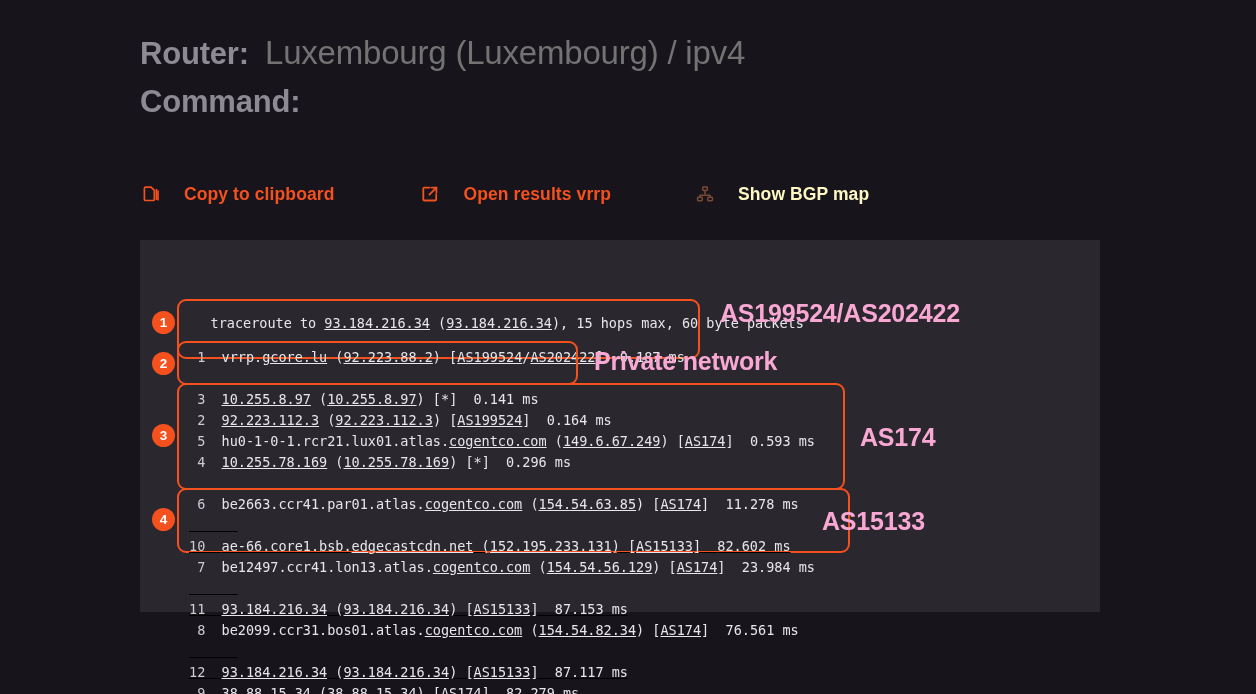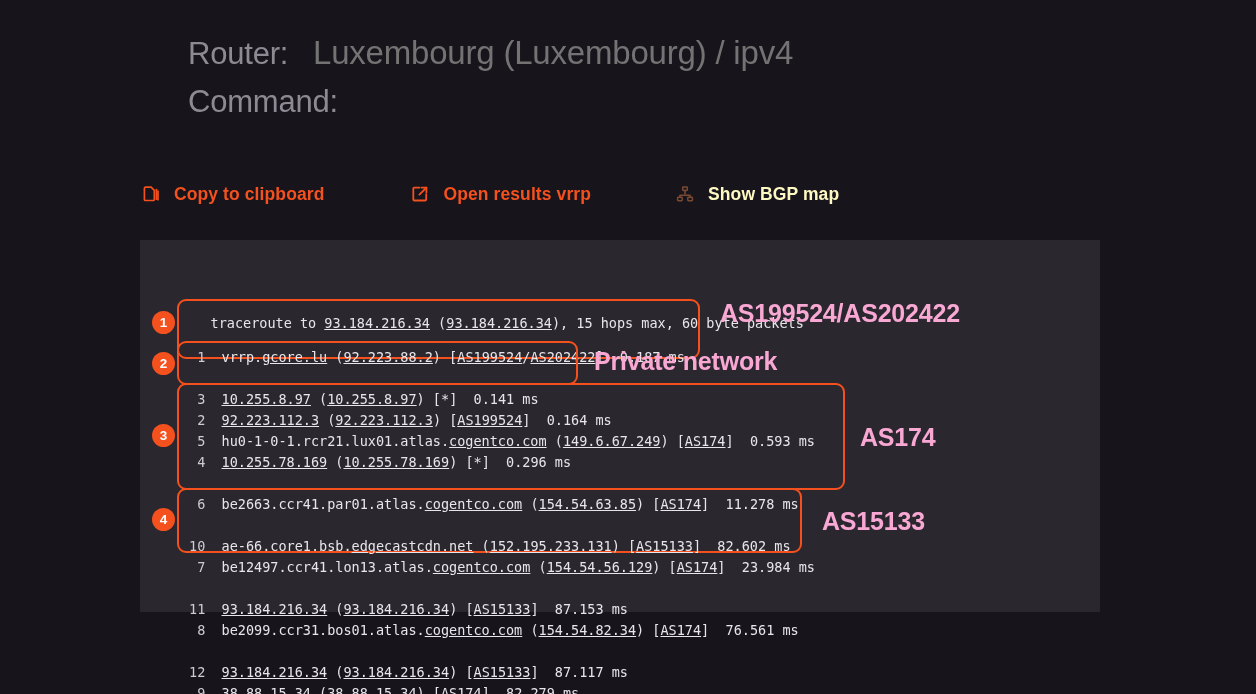--- a/index.html
+++ b/index.html
@@ -18,24 +18,23 @@
   .header { position: absolute; left: 140px; top: 34px; }
 
   .header-row {
     display: flex;
     align-items: baseline;
     height: 50px;
   }
   .header-label {
     color: #8e8a93;
     font-size: 31px;
-    font-weight: 400;
+    font-weight: 700;
     letter-spacing: -0.2px;
     white-space: pre;
-    margin-left: 48px;
   }
   .header-value {
     color: #737373;
     font-size: 33px;
     font-weight: 400;
     letter-spacing: -0.2px;
     white-space: pre;
   }
   .lbl-router  { width: 125px; }
   .lbl-command { width: 190px; }
@@ -44,21 +43,21 @@
   .actions {
     position: absolute;
     left: 140px;
     top: 183px;
     display: flex;
     align-items: center;
   }
   .action {
     display: flex;
     align-items: center;
-    gap: 12px;
+    gap: 22px;
     cursor: pointer;
     white-space: nowrap;
   }
   .action-copy   { margin-right: 85px; }
   .action-open   { margin-right: 83px; }
 
   .action-label {
     font-size: 17.5px;
     font-weight: 600;
     letter-spacing: 0.1px;
@@ -215,21 +214,21 @@
       <div class="hop-line"><span class="hop-num"> 5  </span><span>hu0-1-0-1.rcr21.lux01.atlas.</span><span class="lnk">cogentco.com</span><span> (</span><span class="lnk">149.6.67.249</span><span>) [</span><span class="lnk">AS174</span><span>]  </span><span>0.593 ms</span></div>
       <div class="hop-line"><span class="hop-num"> 6  </span><span>be2663.ccr41.par01.atlas.</span><span class="lnk">cogentco.com</span><span> (</span><span class="lnk">154.54.63.85</span><span>) [</span><span class="lnk">AS174</span><span>]  </span><span>11.278 ms</span></div>
       <div class="hop-line"><span class="hop-num"> 7  </span><span>be12497.ccr41.lon13.atlas.</span><span class="lnk">cogentco.com</span><span> (</span><span class="lnk">154.54.56.129</span><span>) [</span><span class="lnk">AS174</span><span>]  </span><span>23.984 ms</span></div>
       <div class="hop-line"><span class="hop-num"> 8  </span><span>be2099.ccr31.bos01.atlas.</span><span class="lnk">cogentco.com</span><span> (</span><span class="lnk">154.54.82.34</span><span>) [</span><span class="lnk">AS174</span><span>]  </span><span>76.561 ms</span></div>
       <div class="hop-line"><span class="hop-num"> 9  </span><span class="lnk">38.88.15.34</span><span> (</span><span class="lnk">38.88.15.34</span><span>) [</span><span class="lnk">AS174</span><span>]  </span><span>82.279 ms</span></div>
     </div>
   </div>
   <div class="note" style="left:860px;top:423px;">AS174</div>
 
   <div class="badge" style="left:152px;top:508px;">4</div>
-  <div class="group" style="left:177px;top:488px;width:625px;height:65px;">
+  <div class="group" style="left:177px;top:488px;width:673px;height:65px;text-decoration:underline;">
     <div class="term" style="position:static;">
       <div class="hop-line"><span class="hop-num">10  </span><span>ae-66.core1.bsb.</span><span class="lnk">edgecastcdn.net</span><span> (</span><span class="lnk">152.195.233.131</span><span>) [</span><span class="lnk">AS15133</span><span>]  </span><span>82.602 ms</span></div>
       <div class="hop-line"><span class="hop-num">11  </span><span class="lnk">93.184.216.34</span><span> (</span><span class="lnk">93.184.216.34</span><span>) [</span><span class="lnk">AS15133</span><span>]  </span><span>87.153 ms</span></div>
       <div class="hop-line"><span class="hop-num">12  </span><span class="lnk">93.184.216.34</span><span> (</span><span class="lnk">93.184.216.34</span><span>) [</span><span class="lnk">AS15133</span><span>]  </span><span>87.117 ms</span></div>
     </div>
   </div>
   <div class="note" style="left:822px;top:507px;">AS15133</div>
 
 </div>
 

